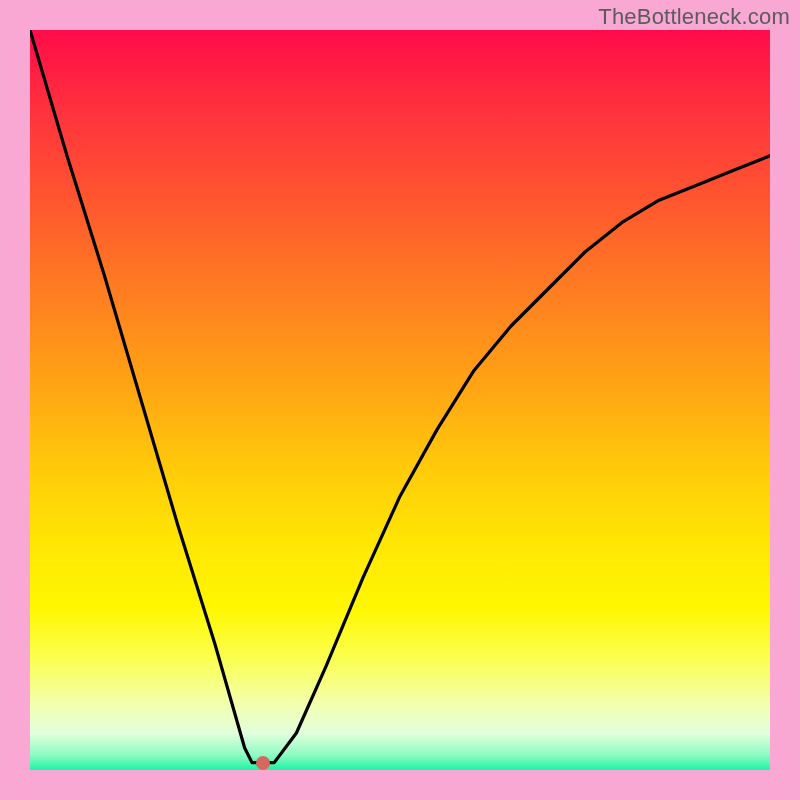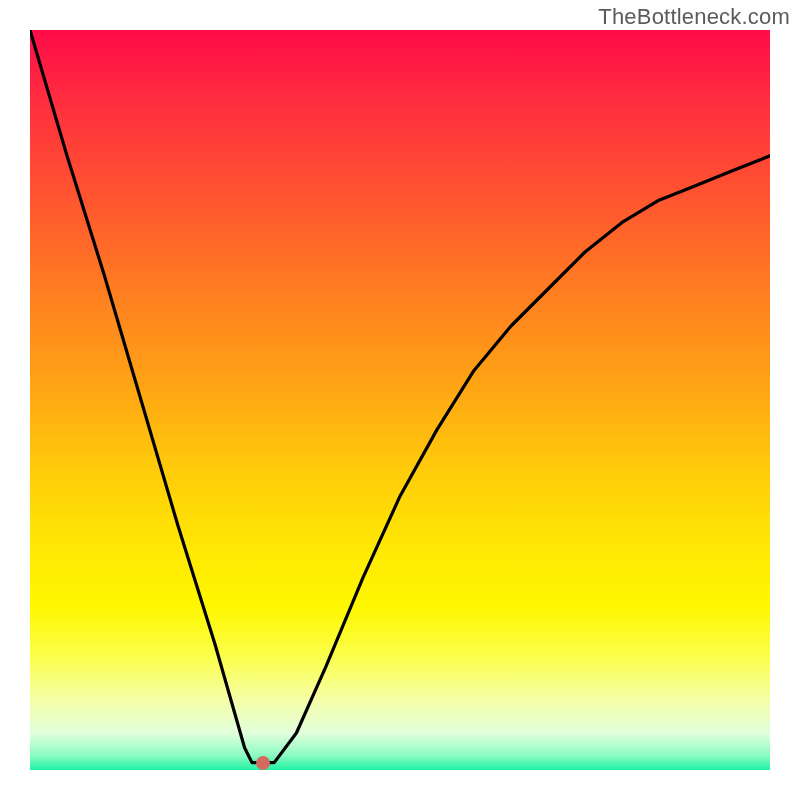--- a/index.html
+++ b/index.html
@@ -8,21 +8,21 @@
     width: 800px;
     height: 800px;
     overflow: hidden;
     background: #000;
     font-family: Arial, Helvetica, sans-serif;
   }
   .frame {
     position: relative;
     width: 800px;
     height: 800px;
-    background: #ffffff;
+    background: #f9a8d4;
   }
   .watermark {
     position: absolute;
     top: 4px;
     right: 10px;
     color: #5b5b5b;
     font-size: 22px;
     font-weight: 500;
     letter-spacing: 0.2px;
     z-index: 5;

